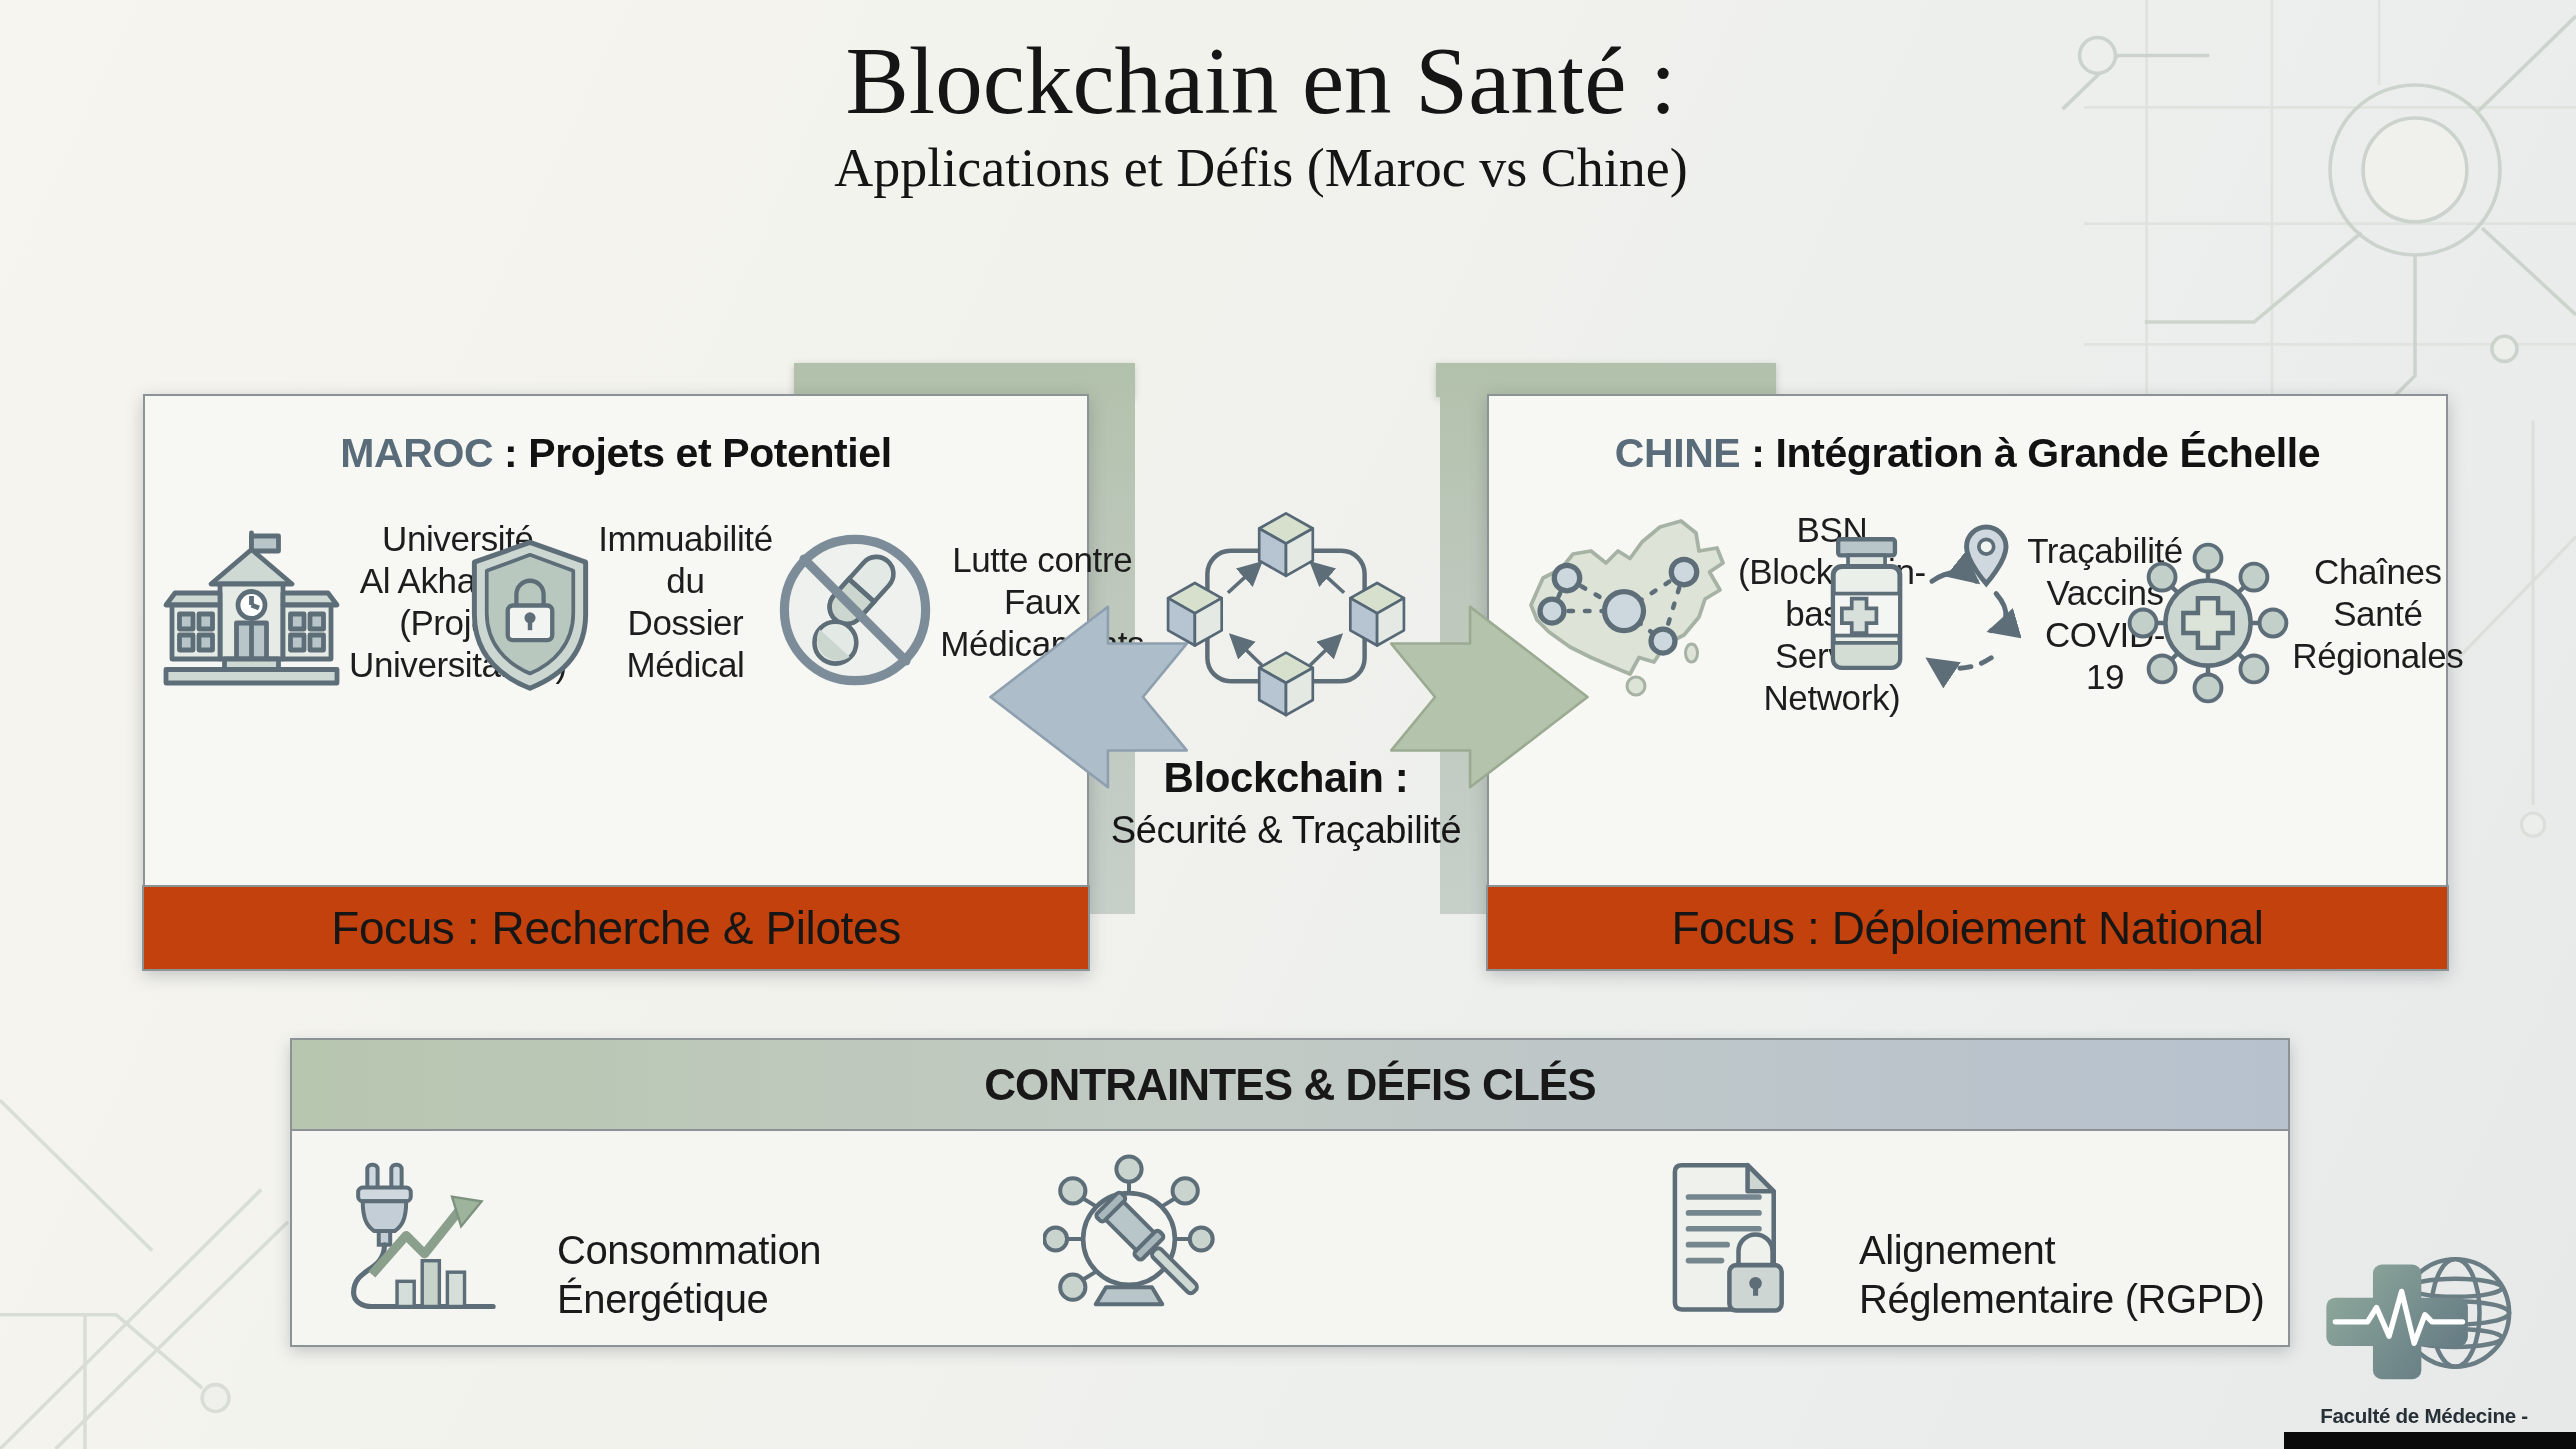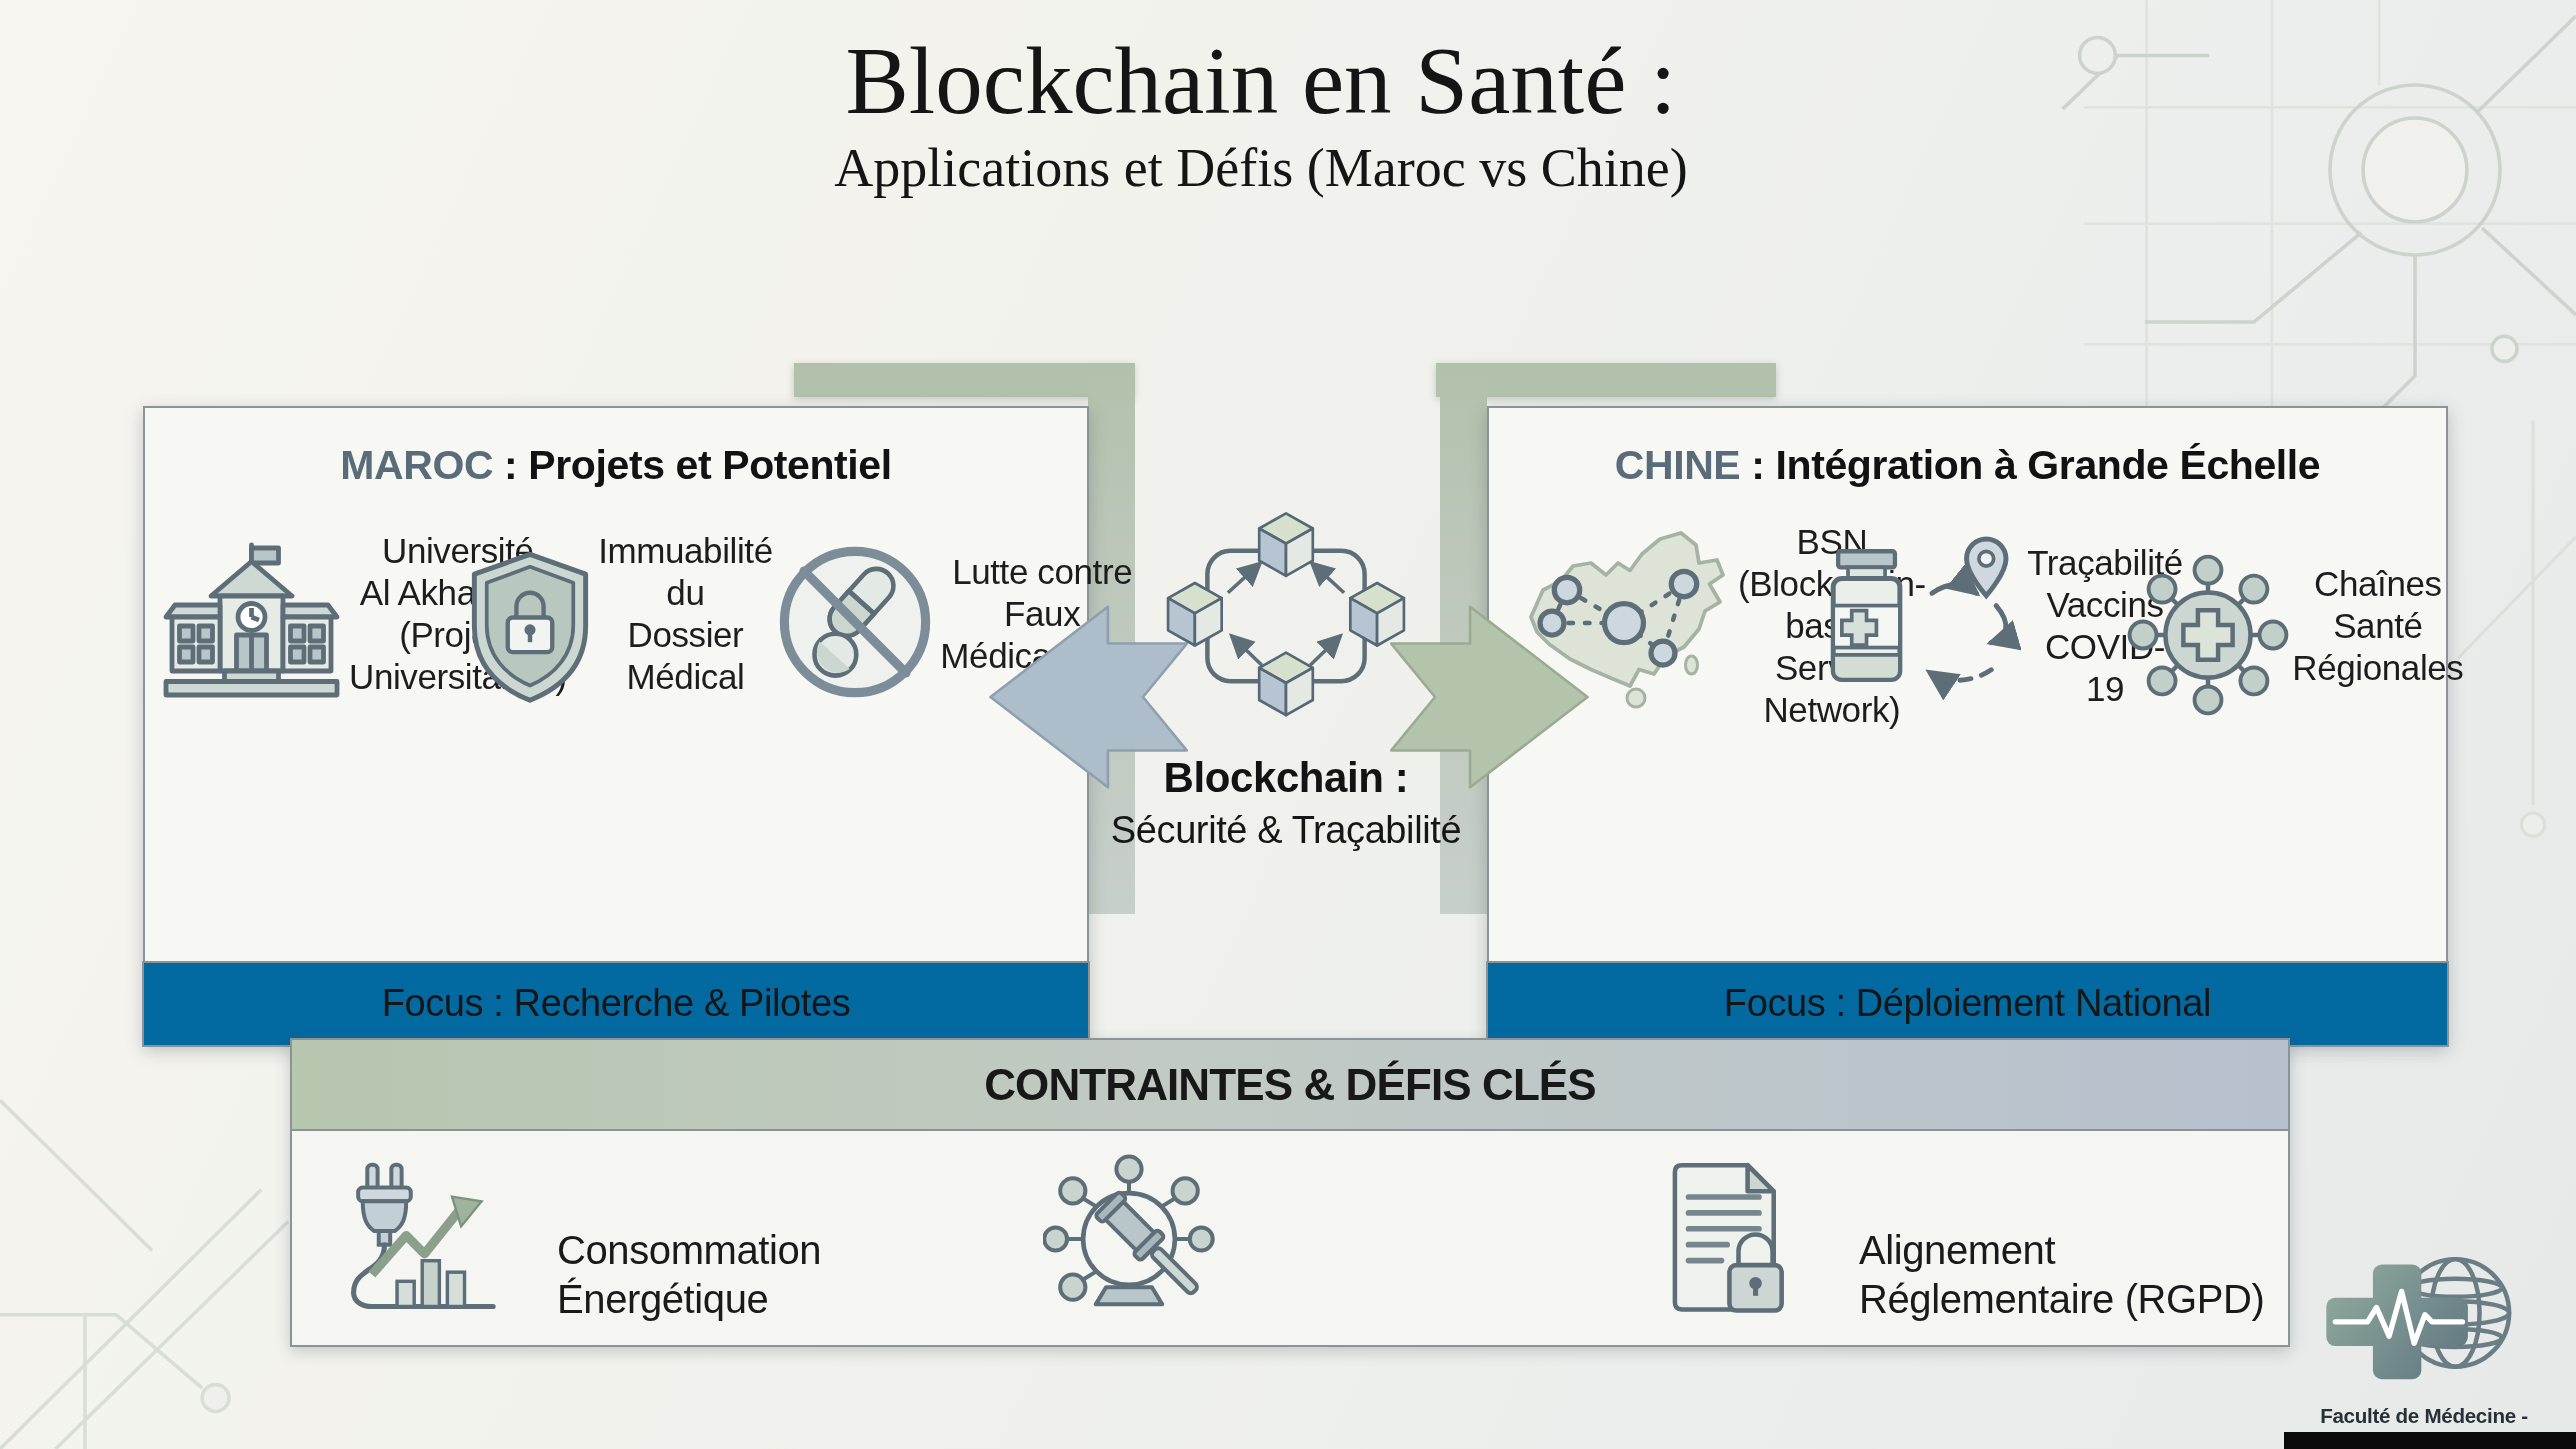--- a/index.html
+++ b/index.html
@@ -15,35 +15,35 @@
   
   .tab{position:absolute;top:363px;height:34px;background:#b2c1ab;z-index:1;
     box-shadow:0 1.8px 7.2px rgba(90,100,90,.3);}
   .tab.m{left:794px;width:340px}
   .tab.c{left:1436px;width:340px}
   .strip{position:absolute;top:363px;height:551px;width:47px;z-index:1;
     background:linear-gradient(180deg,#b2c1ab 0%,#bcc7ba 35%,#c7cfc9 100%);}
   .strip.m{left:1088px}
   .strip.c{left:1440px}
   
-  .panel{position:absolute;top:394px;height:640px;z-index:2;background:#f7f7f3;
-    border:2.7px solid #8b9397;box-shadow:0 5.4px 16px rgba(60,70,75,.28);box-sizing:border-box;margin-top:12px;}
+  .panel{position:absolute;top:394px;height:576px;z-index:2;background:#f7f7f3;
+    border:2.7px solid #8b9397;box-shadow:0 5.4px 16px rgba(60,70,75,.28);box-sizing:border-box;}
   .panel.maroc{left:143px;width:946px;}
   .panel.chine{left:1487px;width:961px;}
   .panel h3{margin:0;padding-top:34px;text-align:center;font-size:41px;font-weight:bold;
     letter-spacing:-0.4px;color:#121212;}
   .panel h3 .country{color:#5a6c79;}
   .items-row{display:flex;justify-content:space-between;margin-top:14.3px;padding:0 9px;}
   .item{width:33.3%;display:flex;align-items:center;}
   .icon-box{height:204px;display:flex;align-items:flex-end;justify-content:center;}
   .item-label{margin-top:18px;text-align:center;font-size:35px;line-height:1.2;
     white-space:pre-line;color:#1d1d1d;letter-spacing:-0.4px;}
-  .focus{position:absolute;left:-2.7px;right:-2.7px;bottom:-2.7px;height:82px;background:#0369a1;
+  .focus{position:absolute;left:-2.7px;right:-2.7px;bottom:-2.7px;height:82px;background:#c2410c;
     border:2.7px solid #8b9397;display:flex;align-items:center;justify-content:center;
-    font-size:38px;letter-spacing:-0.4px;color:#161616;}
+    font-size:46px;letter-spacing:-0.4px;color:#161616;}
   
   .center-icon{position:absolute;left:1152px;top:499px;z-index:3;}
   .center-label{position:absolute;left:1089px;top:754px;width:394px;text-align:center;z-index:3;}
   .center-label .b{font-size:42px;font-weight:bold;letter-spacing:-0.4px;color:#131313;}
   .center-label .s{font-size:38px;margin-top:7.2px;letter-spacing:-0.4px;color:#161616;}
   .arrow{position:absolute;z-index:3;}
   .arrow.left{left:984px;top:605px;}
   .arrow.right{left:1390px;top:605px;}
   
   .constraints{position:absolute;left:290px;top:1038px;width:2000px;height:309px;z-index:2;

